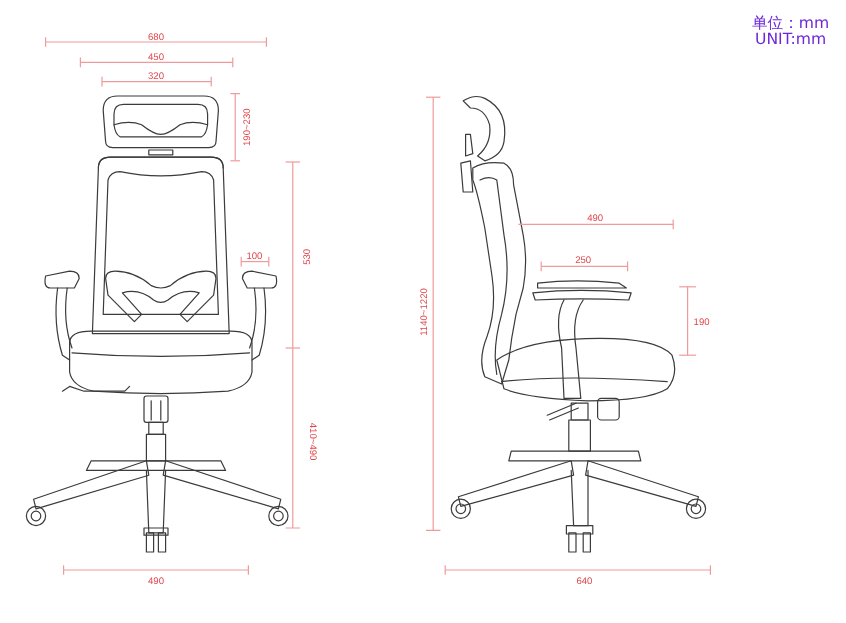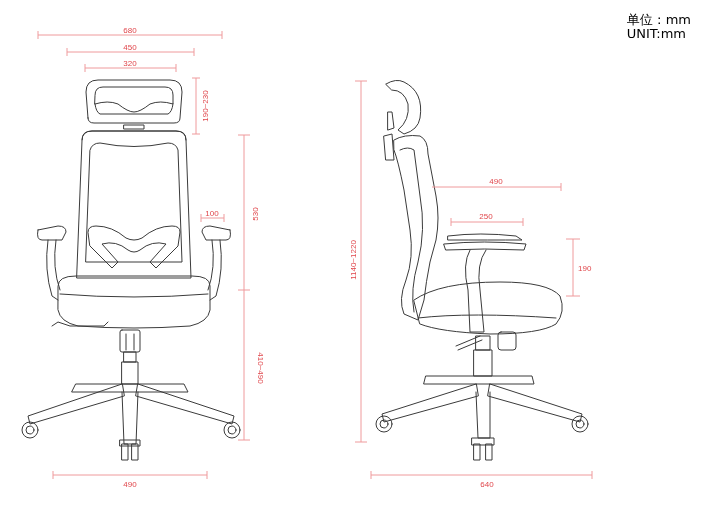--- a/index.html
+++ b/index.html
@@ -1,20 +1,20 @@
 <!DOCTYPE html>
 <html><head>
 <meta charset="utf-8">
 <style>
   html, body { margin: 0; padding: 0; background: #ffffff; }
   body { width: 705px; height: 519px; position: relative; overflow: hidden;
          font-family: "Liberation Sans", sans-serif; }
   #canvas { position: absolute; left: 0; top: 0; width: 705px; height: 519px; }
-  .unit { position: absolute; right: 14px; top: 13px; color: #000000;
-          font-family: "DejaVu Sans", sans-serif; font-size: 13px; line-height: 14px; text-align: left; }
+  .unit { position: absolute; right: 14px; top: 13px; color: #6d28d9;
+          font-family: "DejaVu Sans", sans-serif; font-size: 13px; line-height: 14px; text-align: center; }
   .dim-text { font-family: "Liberation Sans", sans-serif; font-size: 8px; fill: #e0474c; }
   .dim-line { stroke: #ef9a9c; stroke-width: 1; fill: none; }
   .ink { stroke: #3b3b3b; stroke-width: 1; fill: none; stroke-linejoin: round; stroke-linecap: round; }
 </style>
 </head>
 <body>
 
 <div class="unit">
   <div>单位：mm</div>
   <div>UNIT:mm</div>

